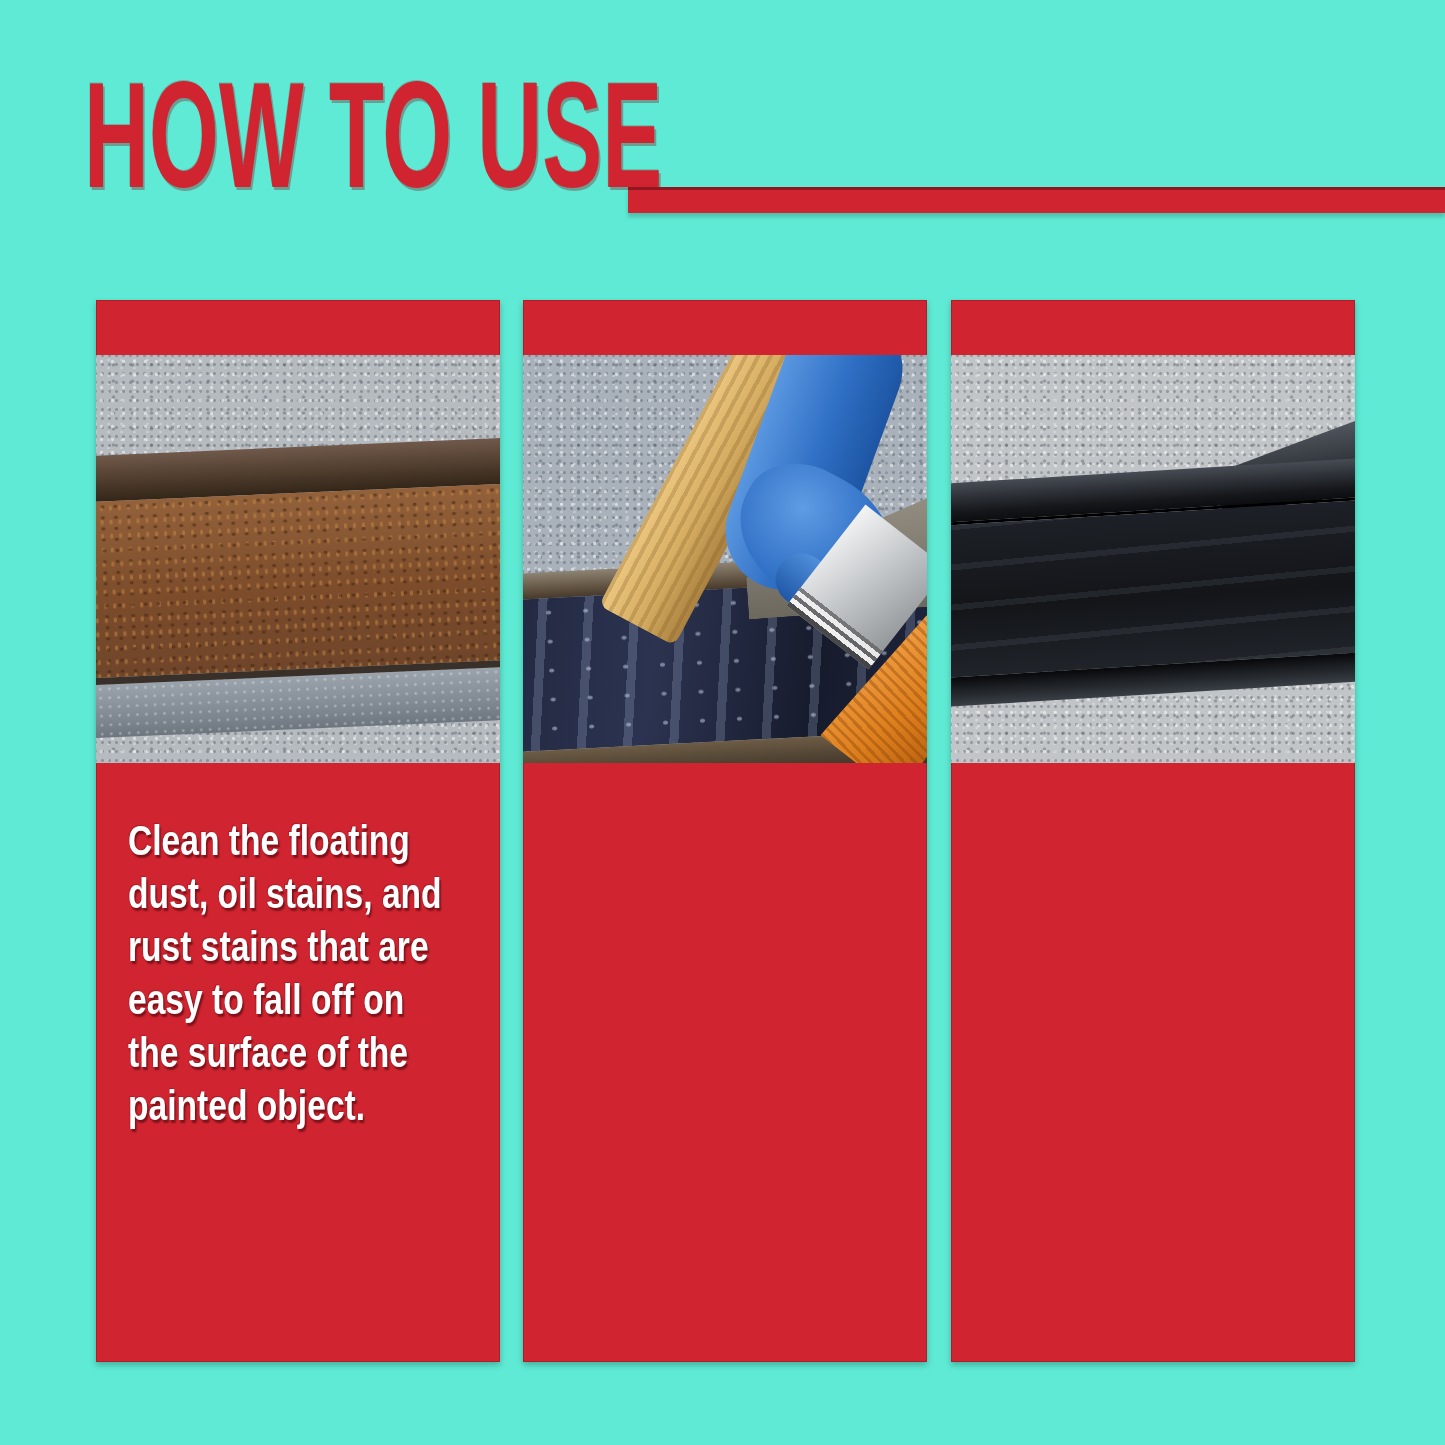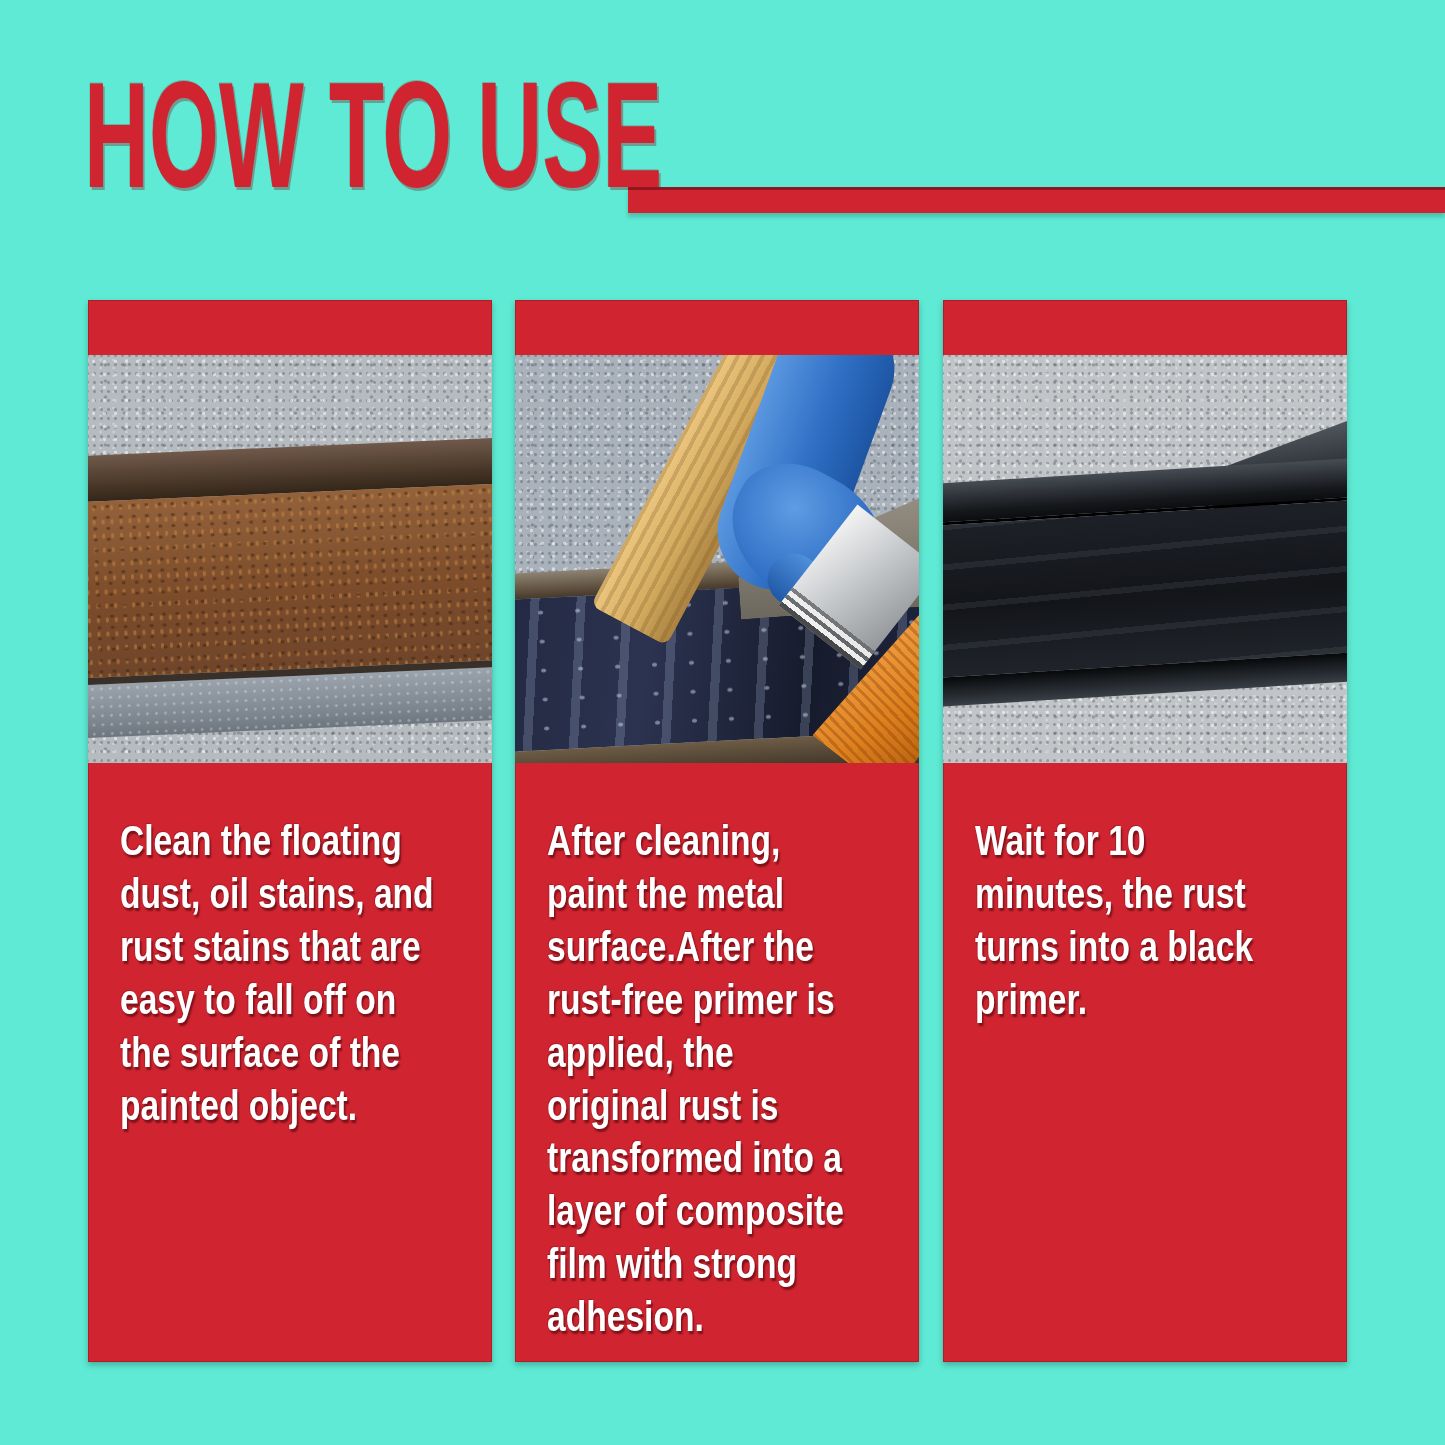--- a/index.html
+++ b/index.html
@@ -32,20 +32,21 @@
     background:var(--red);
     box-shadow:inset 0 3px 0 rgba(70,5,10,.45), 0 4px 4px rgba(0,0,0,.18);
   }
 
   
   .panel{
     position:absolute;top:300px;
     width:404px;height:1062px;
     background:var(--red);
     box-shadow:0 3px 6px rgba(0,0,0,.25), inset 0 0 0 1px rgba(120,15,20,.35);
+    margin-left:8px;
   }
   .panel-1{left:88px;}
   .panel-2{left:515px;}
   .panel-3{left:943px;}
   .strip-top{height:55px;}
   .photo{
     position:relative;height:408px;overflow:hidden;
   }
   .caption-wrap{padding:52px 18px 0 32px;}
   .caption{
@@ -241,45 +242,27 @@
         <div class="p2-front"></div>
       </div>
       <div class="p2-corner"></div>
       <div class="p2-handle"></div>
       <div class="p2-arm"></div>
       <div class="p2-hand"></div>
       <div class="p2-finger"></div>
       <div class="p2-ferrule"></div>
       <div class="p2-bristles"></div>
     </div>
-    <div class="caption-wrap">
-      <div class="caption">After cleaning,
-paint the metal
-surface.After the
-rust-free primer is
-applied, the
-original rust is
-transformed into a
-layer of composite
-film with strong
-adhesion.</div>
-    </div>
   </div>
 
   <div class="panel panel-3">
     <div class="strip-top"></div>
     <div class="photo concrete">
       <div class="p3-flange-corner"></div>
       <div class="p3-channel">
         <div class="p3-top"></div>
         <div class="p3-web"></div>
         <div class="p3-bot"></div>
       </div>
     </div>
-    <div class="caption-wrap">
-      <div class="caption">Wait for 10
-minutes, the rust
-turns into a black
-primer.</div>
-    </div>
   </div>
 
 </div>
 
 </body></html>

